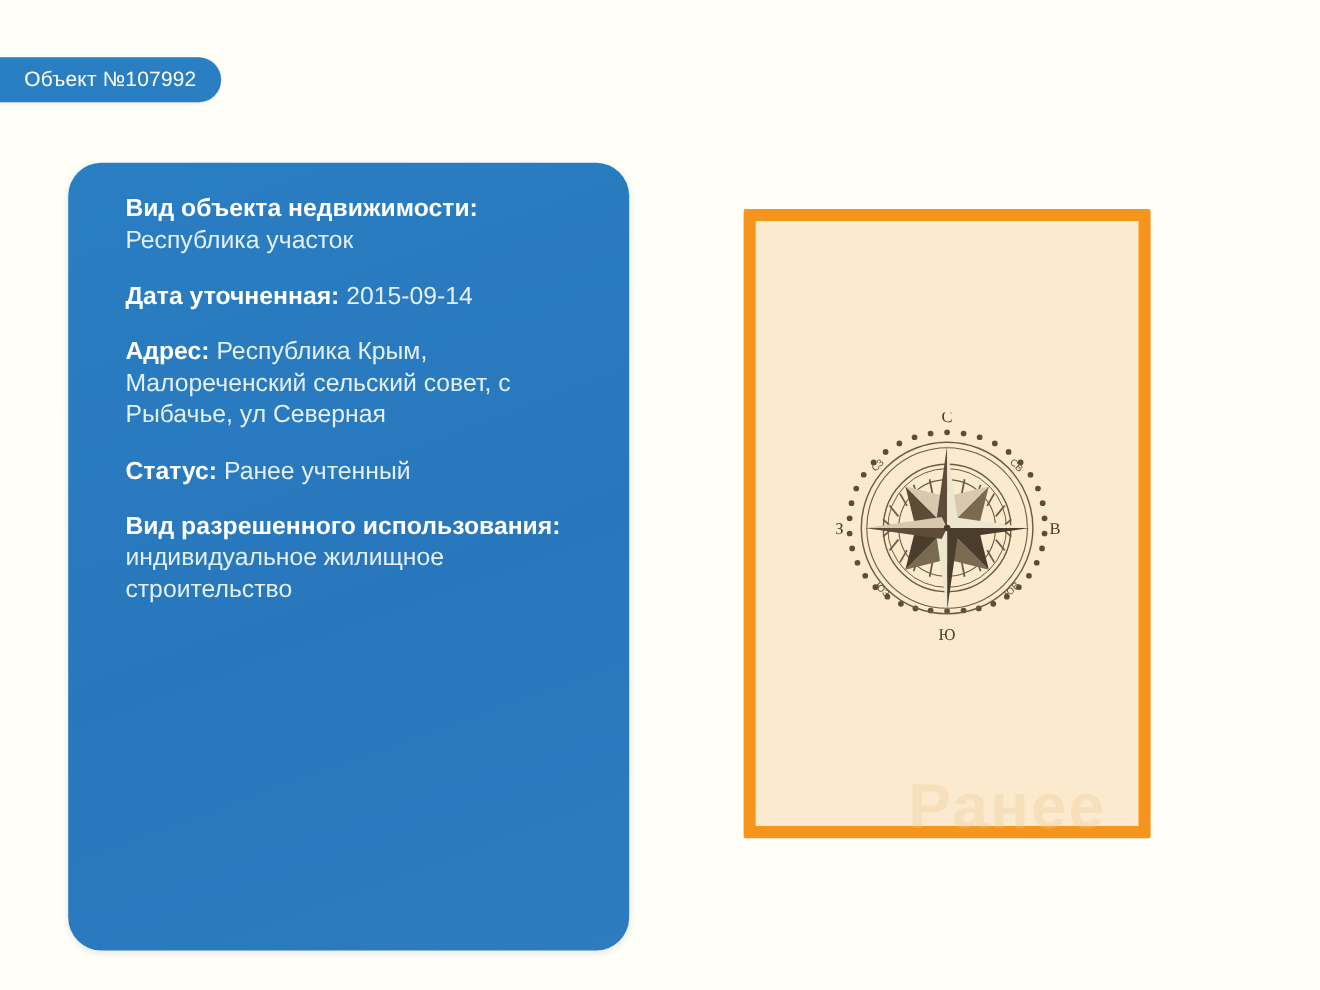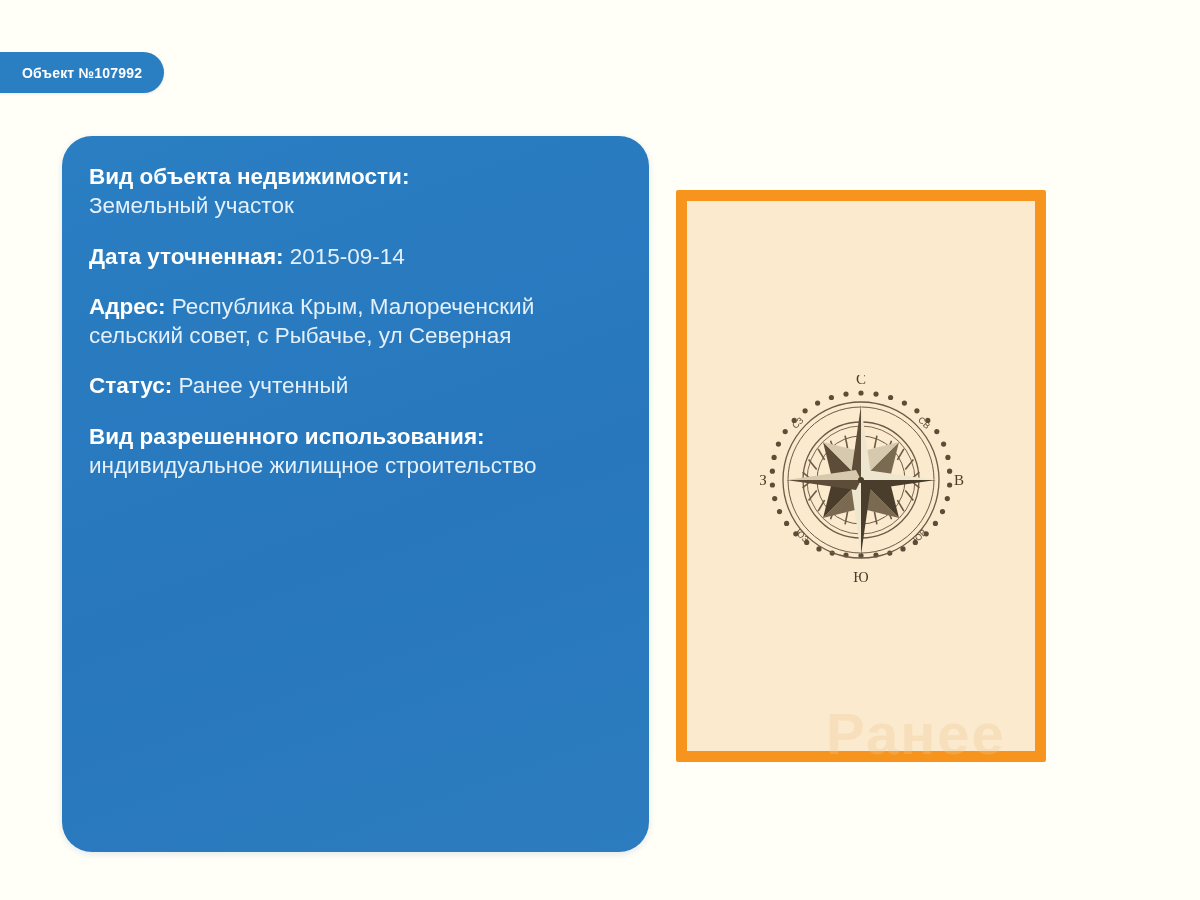--- a/index.html
+++ b/index.html
@@ -24,35 +24,35 @@
     height: 41px;
     display: flex;
     align-items: center;
     padding: 0 22px 0 46px;
     background: #2a7ec2;
     border-radius: 0 21px 21px 0;
     box-shadow: 0 1px 3px rgba(0,0,0,0.10);
   }
   .object-badge-label {
     color: #ffffff;
-    font-size: 14px;
-    font-weight: bold;
+    font-size: 19px;
+    font-weight: normal;
     letter-spacing: 0.2px;
     white-space: nowrap;
   }
 
   
   .info-card {
     position: absolute;
     left: 62px;
-    top: 136px;
-    width: 587px;
+    top: 148px;
+    width: 510px;
     height: 716px;
     box-sizing: border-box;
-    padding: 26px 34px 20px 27px;
+    padding: 26px 34px 20px 52px;
     background: linear-gradient(160deg, #2a7ec2 0%, #2877bd 55%, #2c7cbf 100%);
     border-radius: 30px;
     box-shadow: 0 2px 6px rgba(20,70,120,0.12);
   }
   .field {
     margin-bottom: 21px;
     color: #e9f3fb;
     font-size: 22.5px;
     line-height: 1.30;
   }
@@ -111,21 +111,21 @@
 <body>
 
 <div class="object-badge">
   <span class="object-badge-label">Объект №107992</span>
 </div>
 
 <div class="info-card">
 
   <div class="field field-block">
     <span class="field-label">Вид объекта недвижимости:</span>
-    <span class="field-value">Земельный участок</span>
+    <span class="field-value">Республика участок</span>
   </div>
 
   <div class="field">
     <span class="field-label">Дата уточненная:</span>
     <span class="field-value">2015-09-14</span>
   </div>
 
   <div class="field">
     <span class="field-label">Адрес:</span>
     <span class="field-value">Республика Крым, Малореченский сельский совет, с Рыбачье, ул Северная</span>

